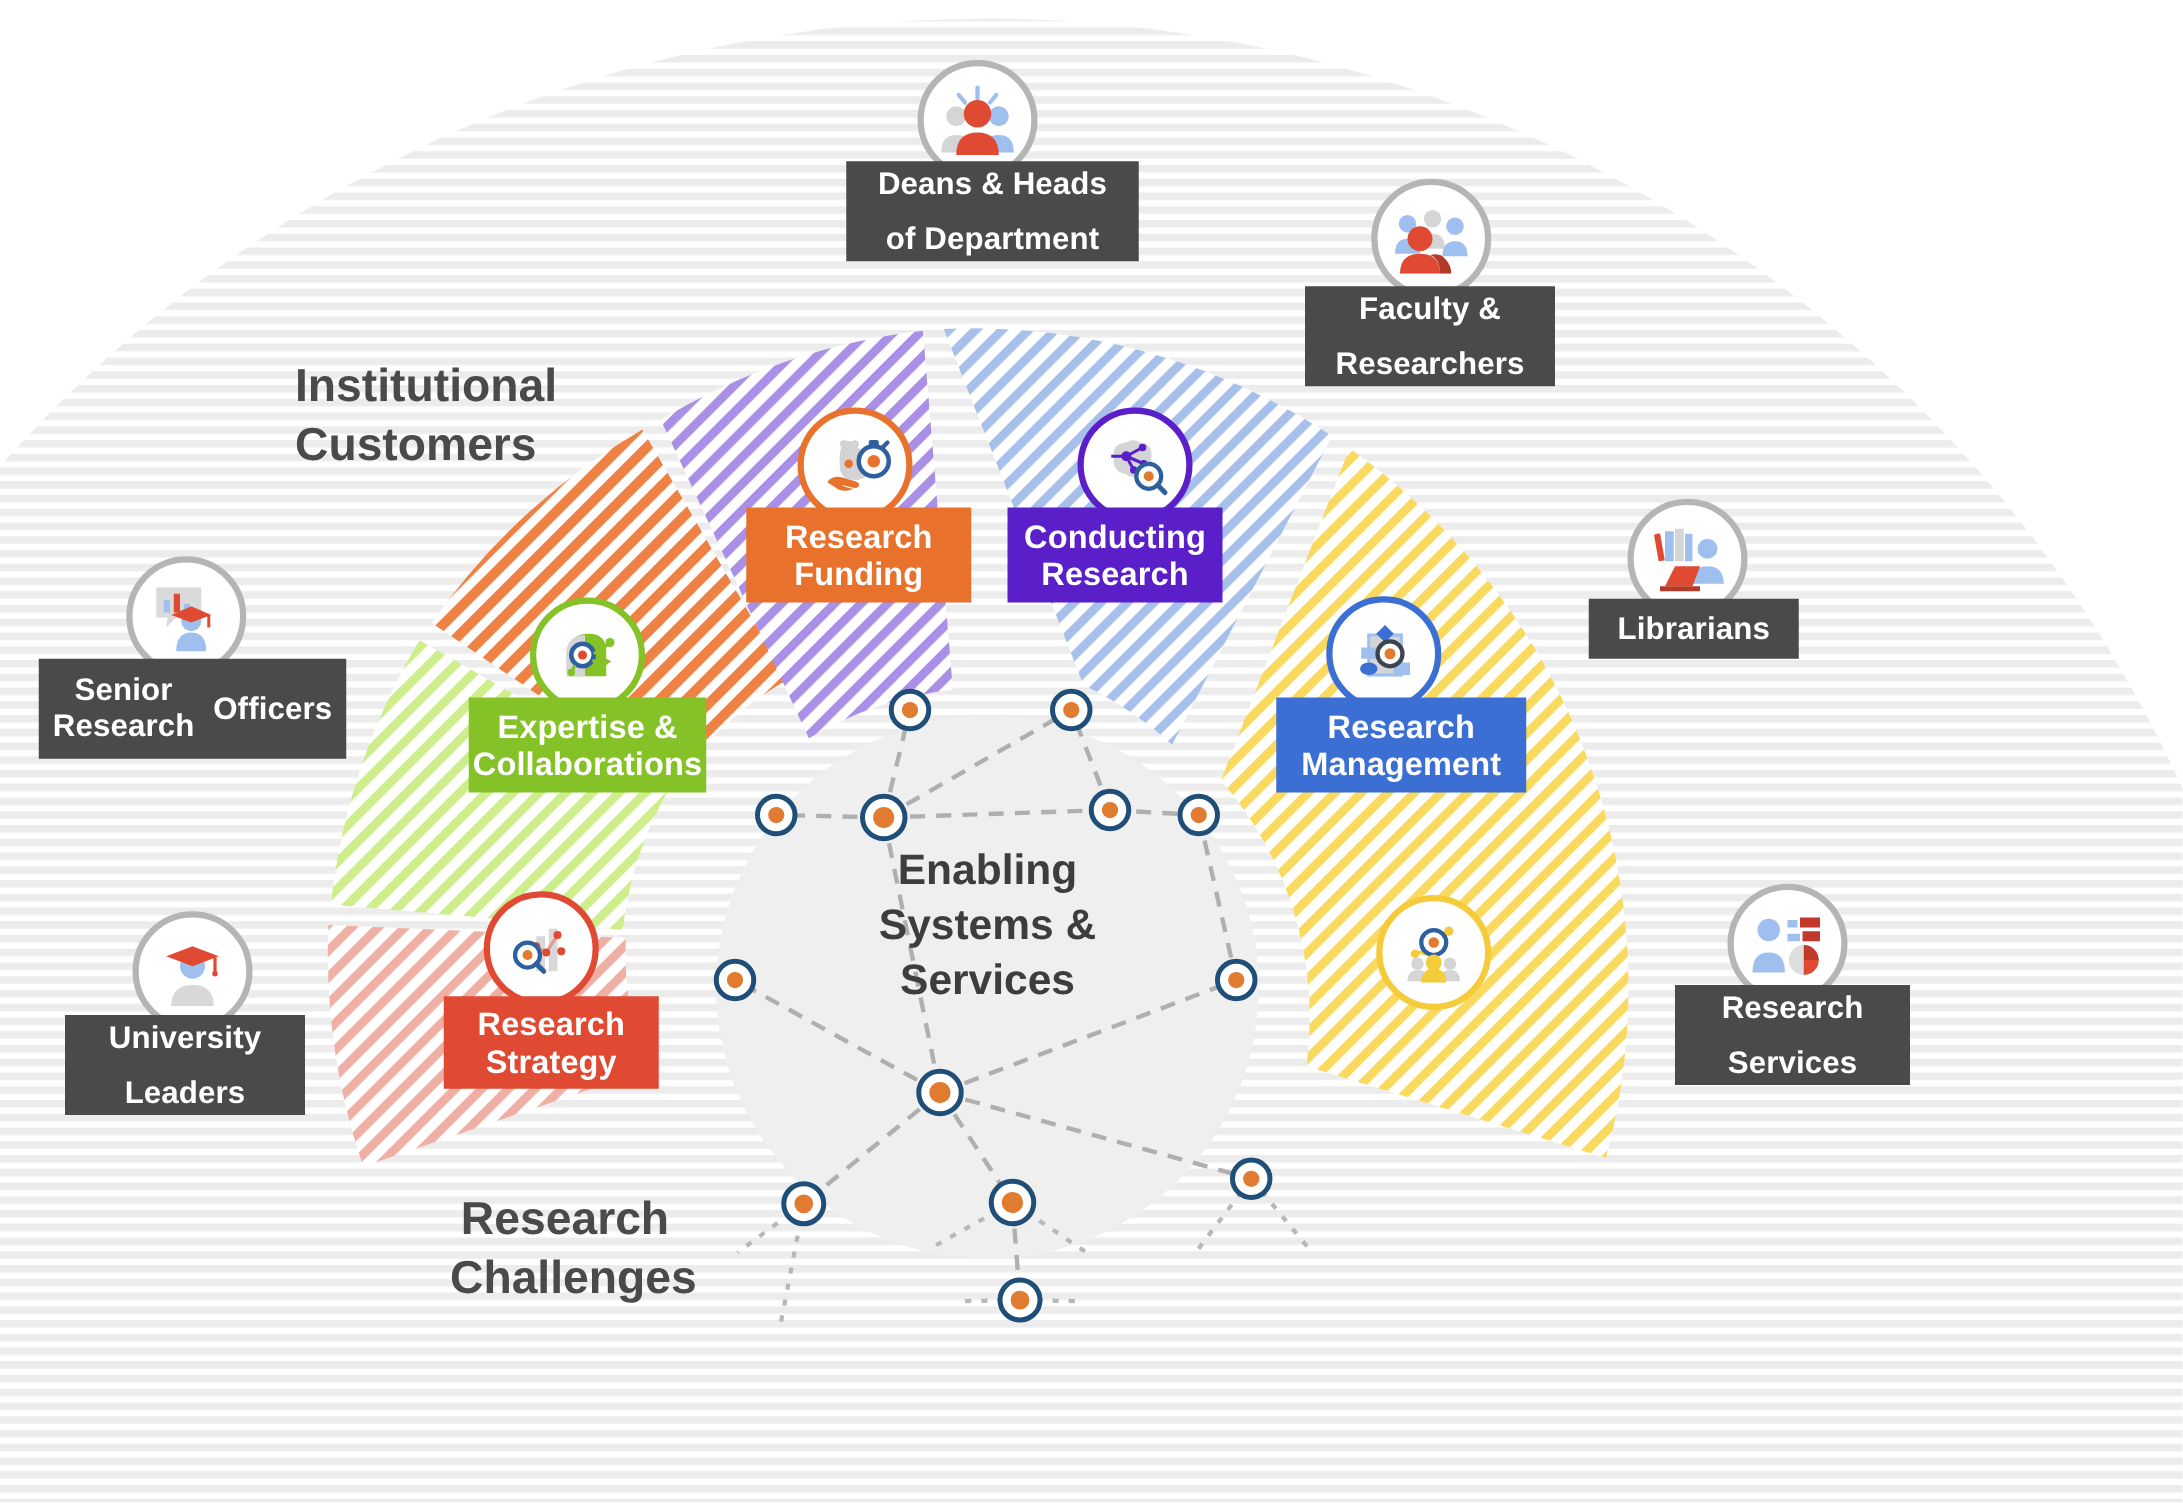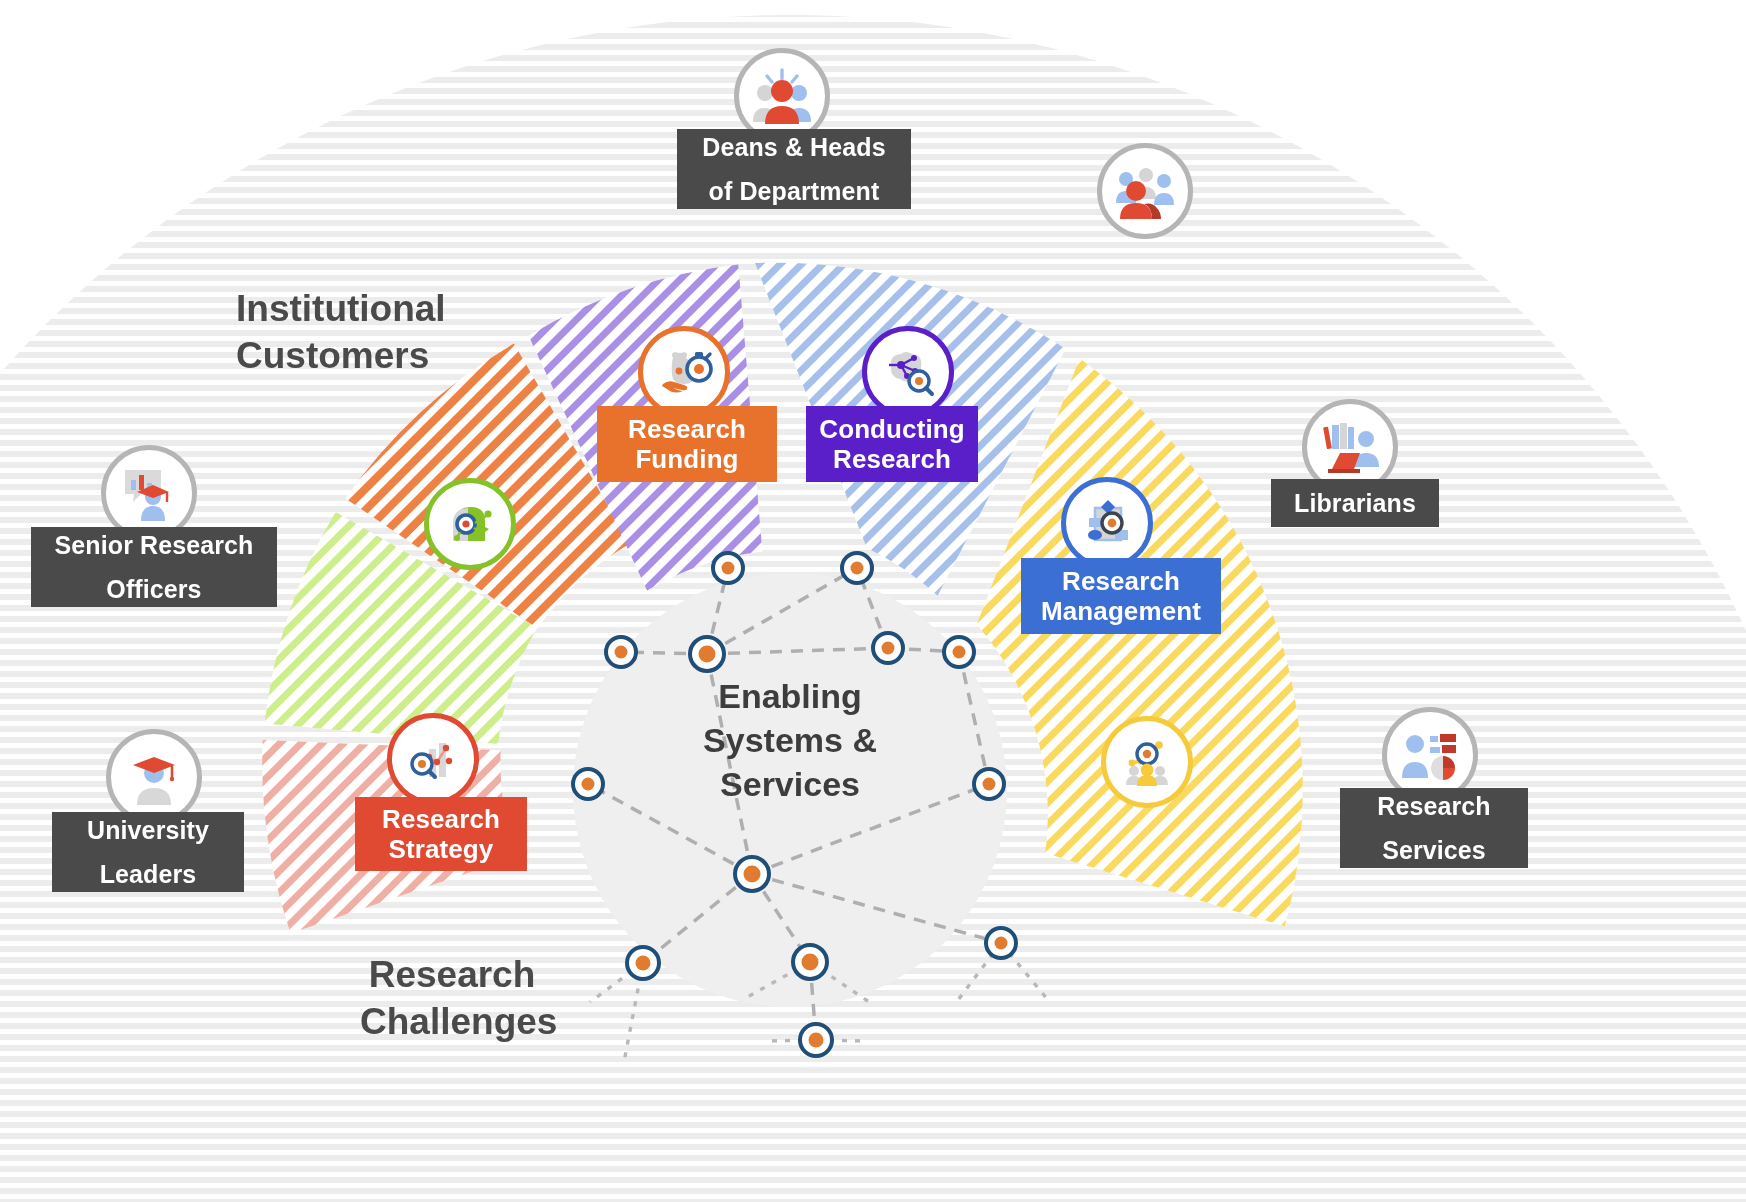--- a/index.html
+++ b/index.html
@@ -210,20 +210,24 @@
       <circle cx="25" cy="27" r="9" fill="none" stroke="#2E5F9E" stroke-width="3.6"></circle>
       <circle cx="25" cy="27" r="3.6" fill="#E04A32"></circle>
       <circle cx="47" cy="17" r="3.6" fill="#85C227"></circle>
       <circle cx="40" cy="36" r="3" fill="#85C227"></circle>
       <circle cx="16" cy="41" r="3" fill="#85C227"></circle>
       <line x1="34" y1="26" x2="45" y2="19" stroke="#85C227" stroke-width="2.6"></line>
       <line x1="33" y1="31" x2="39" y2="35" stroke="#85C227" stroke-width="2.6"></line>
       <line x1="19" y1="35" x2="17" y2="39" stroke="#85C227" stroke-width="2.6"></line>
     </svg>
   </div>
+  <div class="chip seg" style="left:375px;top:558px;width:190px;height:76px;background:#85C227;flex-direction:column;">
+    <span>Expertise &amp;</span>
+    <span>Collaborations</span>
+  </div>
 
   <div class="bubble" style="left:638px;top:326px;width:92px;height:92px;border:5px solid #E8722C;">
     <svg width="58" height="52" viewBox="0 0 58 52">
       <path d="M18,12 q-3,-5 2,-6 q6,2 9,0 q5,1 2,6 q10,6 9,17 q-1,9 -11,9 q-11,0 -12,-9 q-1,-11 1,-17 Z" fill="#D3D3D3"></path>
       <circle cx="24" cy="25" r="3.4" fill="#E8722C"></circle>
       <path d="M8,38 q5,-4 11,-2 l10,3 q4,1 3,4 q-1,2 -5,1 l-9,-2 q6,3 10,3 q-9,4 -16,-2 l-5,-3 Z" fill="#E8722C"></path>
       <circle cx="44" cy="23" r="12" fill="#fff" stroke="#2E5F9E" stroke-width="3.6"></circle>
       <circle cx="44" cy="23" r="5" fill="#E8722C"></circle>
       <rect x="40" y="6" width="8" height="5" rx="1.6" fill="#2E5F9E"></rect>
       <line x1="51" y1="12" x2="55" y2="8" stroke="#2E5F9E" stroke-width="3.4" stroke-linecap="round"></line>
@@ -294,21 +298,21 @@
       <path d="M6,6 L42,6 L42,30 L22,30 L14,38 L15,30 L6,30 Z" fill="#DADADA"></path>
       <rect x="12" y="16" width="5" height="10" fill="#9FC0EE"></rect>
       <rect x="20" y="11" width="5" height="15" fill="#E04A32"></rect>
       <rect x="28" y="19" width="5" height="7" fill="#9FC0EE"></rect>
       <circle cx="34" cy="33" r="8" fill="#9FC0EE"></circle>
       <path d="M22,57 q0,-15 12,-15 q12,0 12,15 Z" fill="#9FC0EE"></path>
       <polygon points="34,21 50,28 34,34 18,28" fill="#E04A32"></polygon>
       <line x1="48" y1="28" x2="48" y2="38" stroke="#E04A32" stroke-width="2.4"></line>
     </svg>
   </div>
-  <div class="chip cust" style="left:31px;top:527px;width:246px;height:80px;flex-direction:column;">
+  <div class="chip cust" style="left:31px;top:527px;width:246px;height:80px;flex-direction:row;">
     <span>Senior Research</span>
     <span>Officers</span>
   </div>
 
   <div class="bubble cust" style="left:106px;top:729px;width:96px;height:96px;">
     <svg width="58" height="56" viewBox="0 0 58 56">
       <circle cx="29" cy="24" r="10" fill="#9FC0EE"></circle>
       <path d="M12,56 q0,-17 17,-17 q17,0 17,17 Z" fill="#D8D8D8"></path>
       <polygon points="29,8 50,16 29,24 8,16" fill="#E04A32"></polygon>
       <rect x="27" y="16" width="4" height="4" fill="#E04A32"></rect>
@@ -345,20 +349,24 @@
       <path d="M2,40 q0,-12 10,-12 q10,0 10,12 Z" fill="#9FC0EE"></path>
       <circle cx="32" cy="12" r="7" fill="#D5D5D5"></circle>
       <path d="M22,36 q0,-12 10,-12 q10,0 10,12 Z" fill="#D5D5D5"></path>
       <circle cx="50" cy="18" r="7" fill="#9FC0EE"></circle>
       <path d="M40,42 q0,-12 10,-12 q10,0 10,12 Z" fill="#9FC0EE"></path>
       <circle cx="22" cy="28" r="10" fill="#E04A32"></circle>
       <path d="M6,56 q0,-16 16,-16 q16,0 16,16 Z" fill="#E04A32"></path>
       <path d="M38,56 q0,-12 -8,-15 q8,-2 12,3 q5,5 5,12 Z" fill="#B33A28"></path>
     </svg>
   </div>
+  <div class="chip cust" style="left:1044px;top:229px;width:200px;height:80px;flex-direction:column;">
+    <span>Faculty &amp;</span>
+    <span>Researchers</span>
+  </div>
 
   <div class="bubble cust" style="left:1302px;top:399px;width:96px;height:96px;">
     <svg width="60" height="56" viewBox="0 0 60 56">
       <rect x="5" y="8" width="5" height="22" rx="1" fill="#E04A32" transform="rotate(-10 7 19)"></rect>
       <rect x="12" y="6" width="7" height="24" fill="#9FC0EE"></rect>
       <rect x="20" y="4" width="7" height="26" fill="#D5D5D5"></rect>
       <rect x="28" y="8" width="6" height="22" fill="#9FC0EE"></rect>
       <circle cx="46" cy="20" r="8" fill="#9FC0EE"></circle>
       <path d="M33,48 q0,-14 13,-14 q13,0 13,14 Z" fill="#9FC0EE"></path>
       <path d="M12,50 L20,34 L40,34 L34,50 Z" fill="#E04A32"></path>

